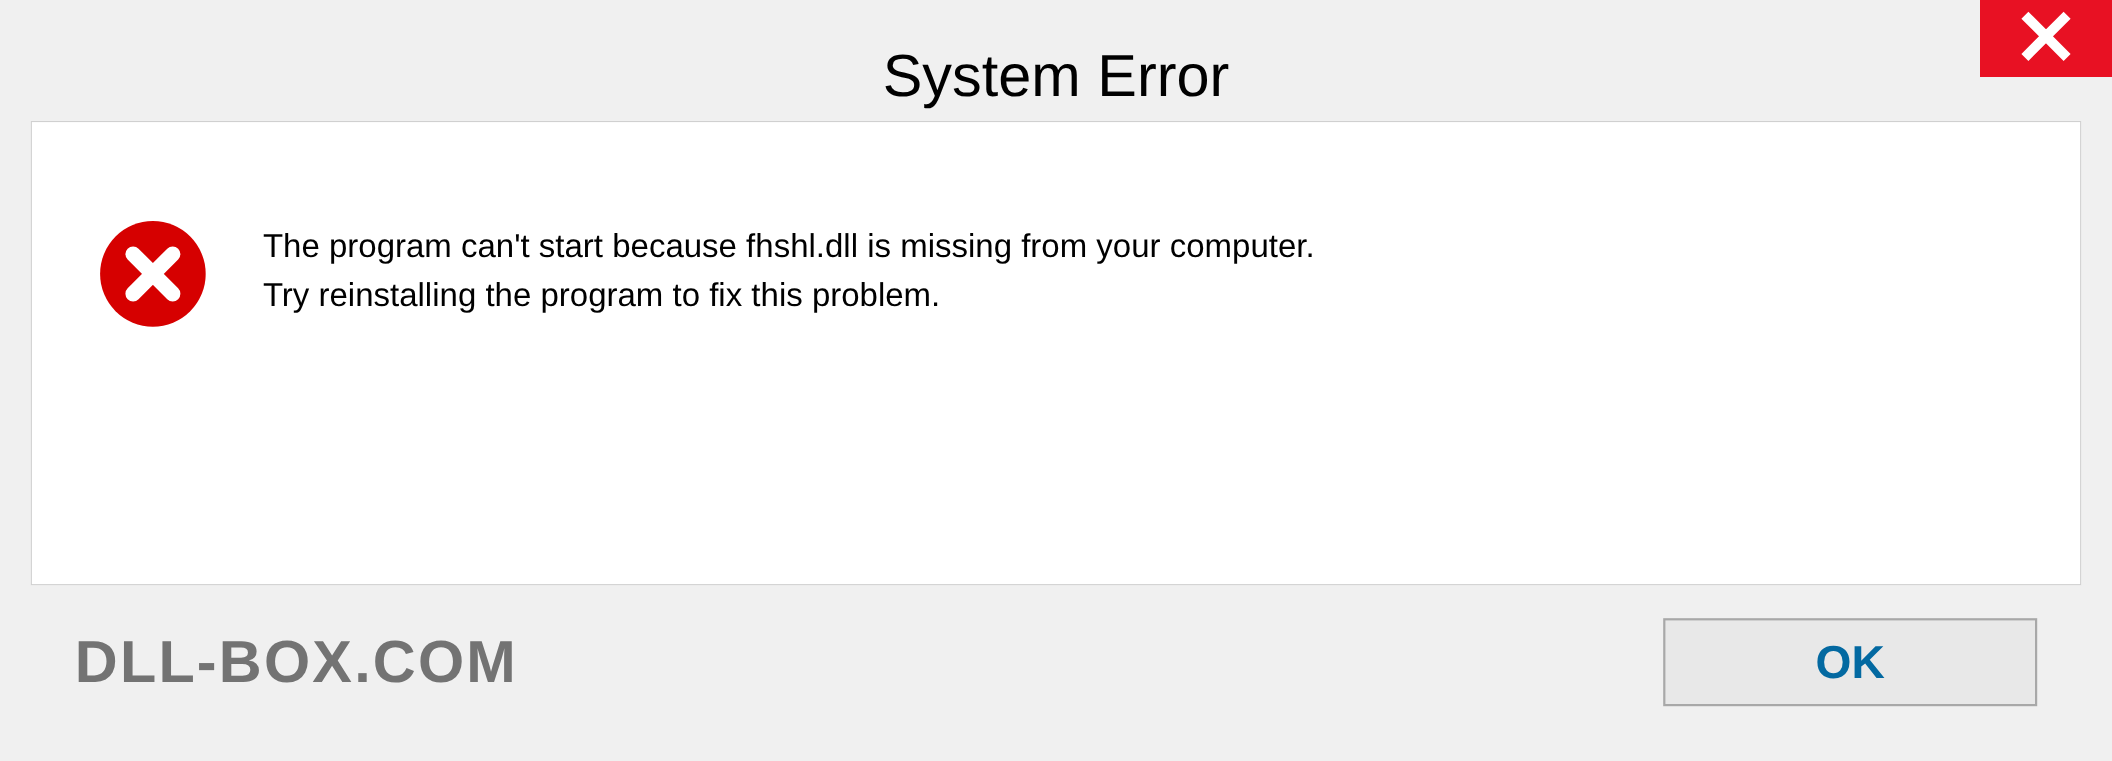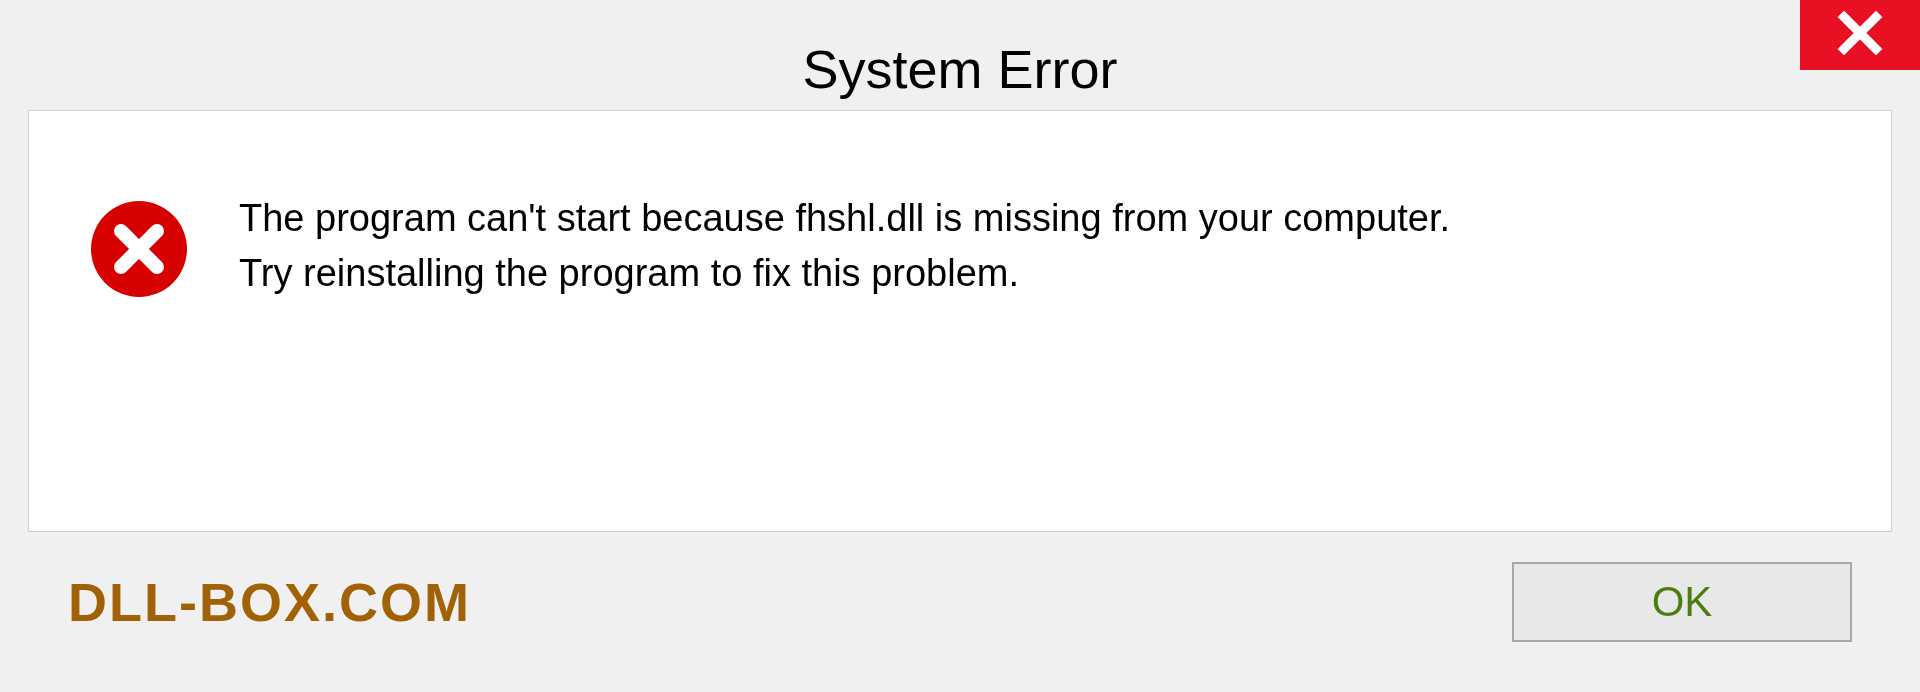--- a/index.html
+++ b/index.html
@@ -71,48 +71,49 @@
       flex-shrink: 0;
       width: 100px;
       height: 100px;
       margin-top: 8px;
     }
     .error-icon svg {
       width: 100%;
       height: 100%;
     }
     .message-text {
-      font-size: 38px;
+      font-size: 30px;
       line-height: 1.45;
       color: #000;
       font-weight: 400;
       white-space: pre-line;
+      margin-top: 12px;
     }
     .footer {
       display: flex;
       align-items: center;
       justify-content: space-between;
       padding: 30px 40px 30px 40px;
       margin: 0 28px 20px 28px;
     }
     .watermark {
       font-size: 54px;
       font-weight: 800;
-      color: #a16207;
+      color: #737373;
       letter-spacing: 2px;
       font-family: Arial, sans-serif;
     }
     .ok-button {
       width: 340px;
       height: 80px;
       background: #e8e8e8;
       border: 2px solid #a8a8a8;
       font-size: 42px;
-      font-weight: 400;
-      color: #4d7c0f;
+      font-weight: 700;
+      color: #0369a1;
       cursor: pointer;
       font-family: 'Segoe UI', Tahoma, Arial, sans-serif;
       display: flex;
       align-items: center;
       justify-content: center;
     }
   </style>
 </head>
 <body>
 

